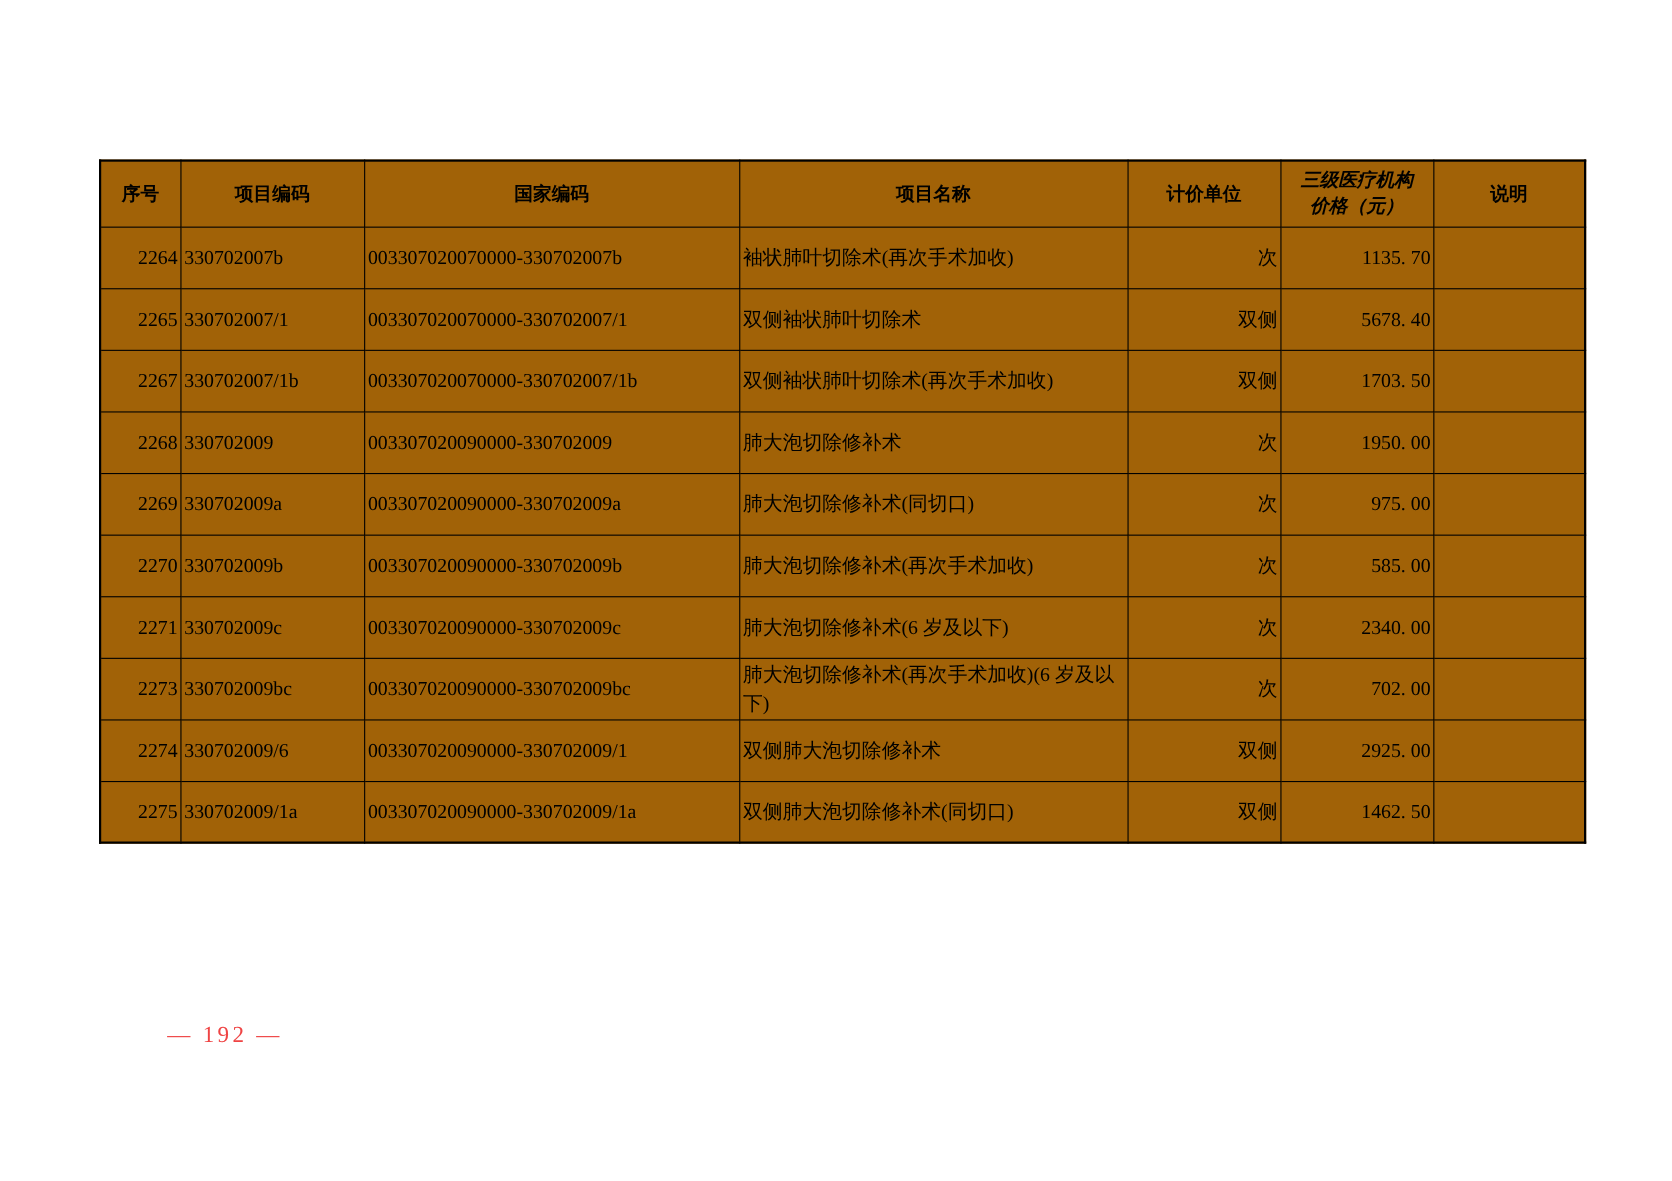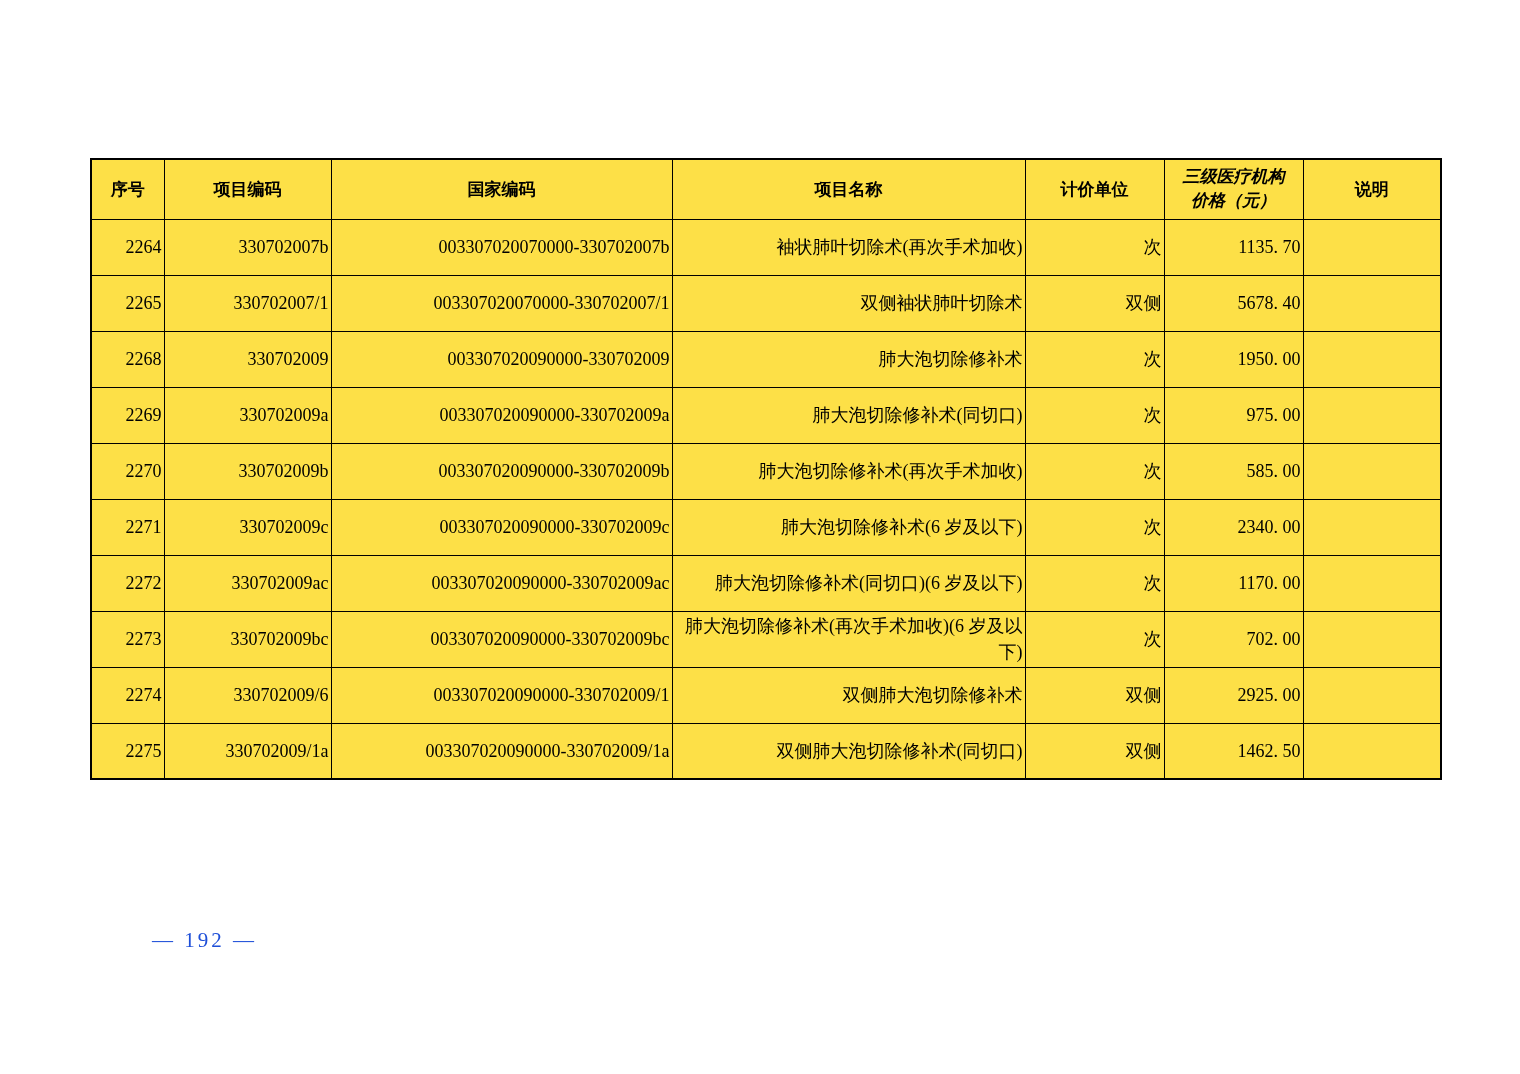--- a/index.html
+++ b/index.html
@@ -12,26 +12,26 @@
     width: 1520px;
     height: 1074px;
     background: #ffffff;
     overflow: hidden;
     color: #000000;
     font-family: "Liberation Serif", "DejaVu Serif", serif;
   }
   table.price-table {
     position: absolute;
     left: 90px;
-    top: 158px;
+    top: 145px;
     width: 1351px;
     border-collapse: collapse;
     table-layout: fixed;
     border: 2px solid #000000;
-    background: #fde047;
+    background: #a16207;
   }
   .price-table th,
   .price-table td {
     border: 1px solid #000000;
     overflow: hidden;
   }
   .price-table thead tr {
     height: 60px;
   }
   .price-table tbody tr {
@@ -51,21 +51,21 @@
     line-height: 1.45;
     font-style: italic;
   }
   .price-table td {
     font-size: 18px;
     vertical-align: middle;
     padding: 0 2px;
     line-height: 1.45;
   }
   td.col-left {
-    text-align: right;
+    text-align: left;
     padding-left: 3px;
   }
   td.col-center {
     text-align: right;
   }
   
   .w-index  { width: 73px;  }
   .w-pcode  { width: 167px; }
   .w-ncode  { width: 341px; }
   .w-name   { width: 353px; }
@@ -73,21 +73,21 @@
   .w-price  { width: 139px; }
   .w-note   { width: 138px; }
 
   .page-number {
     position: absolute;
     left: 152px;
     top: 928px;
     font-size: 21px;
     letter-spacing: 3px;
     font-family: "Liberation Serif", "DejaVu Serif", serif;
-    color: #1d4ed8;
+    color: #ef4444;
   }
 </style>
 </head>
 <body>
 
 <div class="page">
 
   <table class="price-table">
     <colgroup>
       <col class="w-index">
@@ -125,20 +125,29 @@
       <td class="col-center">2265</td>
       <td class="col-left">330702007/1</td>
       <td class="col-left">003307020070000-330702007/1</td>
       <td class="col-left">双侧袖状肺叶切除术</td>
       <td class="col-center">双侧</td>
       <td class="col-center">5678. 40</td>
       <td class="col-center"></td>
     </tr>
 
 
+    <tr>
+      <td class="col-center">2267</td>
+      <td class="col-left">330702007/1b</td>
+      <td class="col-left">003307020070000-330702007/1b</td>
+      <td class="col-left">双侧袖状肺叶切除术(再次手术加收)</td>
+      <td class="col-center">双侧</td>
+      <td class="col-center">1703. 50</td>
+      <td class="col-center"></td>
+    </tr>
 
     <tr>
       <td class="col-center">2268</td>
       <td class="col-left">330702009</td>
       <td class="col-left">003307020090000-330702009</td>
       <td class="col-left">肺大泡切除修补术</td>
       <td class="col-center">次</td>
       <td class="col-center">1950. 00</td>
       <td class="col-center"></td>
     </tr>
@@ -166,29 +175,20 @@
     <tr>
       <td class="col-center">2271</td>
       <td class="col-left">330702009c</td>
       <td class="col-left">003307020090000-330702009c</td>
       <td class="col-left">肺大泡切除修补术(6 岁及以下)</td>
       <td class="col-center">次</td>
       <td class="col-center">2340. 00</td>
       <td class="col-center"></td>
     </tr>
 
-    <tr>
-      <td class="col-center">2272</td>
-      <td class="col-left">330702009ac</td>
-      <td class="col-left">003307020090000-330702009ac</td>
-      <td class="col-left">肺大泡切除修补术(同切口)(6 岁及以下)</td>
-      <td class="col-center">次</td>
-      <td class="col-center">1170. 00</td>
-      <td class="col-center"></td>
-    </tr>
 
     <tr>
       <td class="col-center">2273</td>
       <td class="col-left">330702009bc</td>
       <td class="col-left">003307020090000-330702009bc</td>
       <td class="col-left">肺大泡切除修补术(再次手术加收)(6 岁及以下)</td>
       <td class="col-center">次</td>
       <td class="col-center">702. 00</td>
       <td class="col-center"></td>
     </tr>

